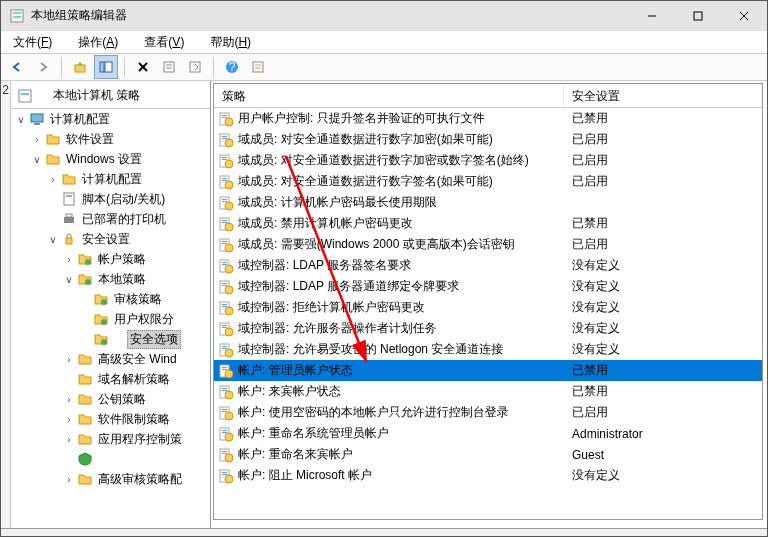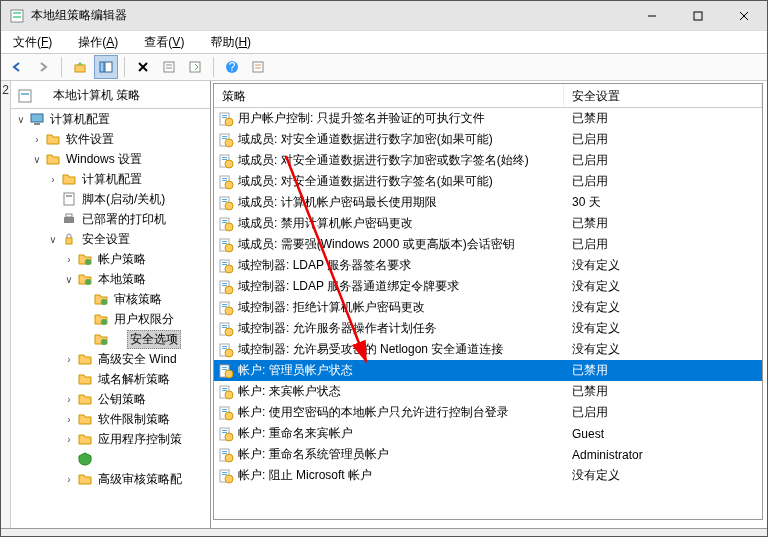--- a/index.html
+++ b/index.html
@@ -30,21 +30,21 @@
 .tree .row.selected .label { background:#d0d0d0; border:1px dotted #888; padding:0 2px;margin-left:16px; }
 .list-panel { flex:1; display:flex; flex-direction:column; border:1px solid #999; margin:2px 4px 8px 2px; overflow:hidden; }
 .list-header { display:flex; height:24px; border-bottom:1px solid #ccc; background:#fff; }
 .list-header .col { padding:4px 8px; border-right:1px solid #eee; }
 .col1 { width:350px; } .col2 { flex:1; }
 .list-body { flex:1; overflow-y:auto; overflow-x:hidden; }
 .lrow { display:flex; height:21px; align-items:center; padding-left:4px; }
 .lrow .licon { width:16px; height:16px; margin-right:4px; flex-shrink:0; display:flex; align-items:center; justify-content:center; }
 .lrow .c1 { width:330px; overflow:hidden; text-overflow:ellipsis; white-space:nowrap; }
 .lrow .c2 { flex:1; padding-left:4px; }
-.lrow.selected { background:#0078d7; color:#ffffff; }
+.lrow.selected { background:#0078d7; color:#000000; }
 .status-bar { height:8px; background:#f0f0f0; border-top:1px solid #999; }
 .arrow-overlay { position:absolute; pointer-events:none; left:210px; top:80px; }
 
 svg { display:block; }
 </style>
 </head>
 <body>
 
 <div class="window">
 
@@ -445,21 +445,20 @@
           <div class="lrow">
             <span class="licon">
               <svg width="16" height="16">
                 <rect x="2" y="2" width="9" height="12" fill="#fff" stroke="#aaa"></rect>
                 <rect x="4" y="4" width="5" height="1" fill="#5ad"></rect>
                 <rect x="4" y="6" width="5" height="1" fill="#5ad"></rect>
                 <circle cx="11" cy="11" r="4" fill="#fc6" stroke="#c90"></circle>
               </svg>
             </span>
             <span class="c1">域成员: 计算机帐户密码最长使用期限</span>
-            <span class="c2">30 天</span>
           </div>
           <div class="lrow">
             <span class="licon">
               <svg width="16" height="16">
                 <rect x="2" y="2" width="9" height="12" fill="#fff" stroke="#aaa"></rect>
                 <rect x="4" y="4" width="5" height="1" fill="#5ad"></rect>
                 <rect x="4" y="6" width="5" height="1" fill="#5ad"></rect>
                 <circle cx="11" cy="11" r="4" fill="#fc6" stroke="#c90"></circle>
               </svg>
             </span>
@@ -576,34 +575,34 @@
           </div>
           <div class="lrow">
             <span class="licon">
               <svg width="16" height="16">
                 <rect x="2" y="2" width="9" height="12" fill="#fff" stroke="#aaa"></rect>
                 <rect x="4" y="4" width="5" height="1" fill="#5ad"></rect>
                 <rect x="4" y="6" width="5" height="1" fill="#5ad"></rect>
                 <circle cx="11" cy="11" r="4" fill="#fc6" stroke="#c90"></circle>
               </svg>
             </span>
+            <span class="c1">帐户: 重命名系统管理员帐户</span>
+            <span class="c2">Administrator</span>
+          </div>
+          <div class="lrow">
+            <span class="licon">
+              <svg width="16" height="16">
+                <rect x="2" y="2" width="9" height="12" fill="#fff" stroke="#aaa"></rect>
+                <rect x="4" y="4" width="5" height="1" fill="#5ad"></rect>
+                <rect x="4" y="6" width="5" height="1" fill="#5ad"></rect>
+                <circle cx="11" cy="11" r="4" fill="#fc6" stroke="#c90"></circle>
+              </svg>
+            </span>
             <span class="c1">帐户: 重命名来宾帐户</span>
             <span class="c2">Guest</span>
-          </div>
-          <div class="lrow">
-            <span class="licon">
-              <svg width="16" height="16">
-                <rect x="2" y="2" width="9" height="12" fill="#fff" stroke="#aaa"></rect>
-                <rect x="4" y="4" width="5" height="1" fill="#5ad"></rect>
-                <rect x="4" y="6" width="5" height="1" fill="#5ad"></rect>
-                <circle cx="11" cy="11" r="4" fill="#fc6" stroke="#c90"></circle>
-              </svg>
-            </span>
-            <span class="c1">帐户: 重命名系统管理员帐户</span>
-            <span class="c2">Administrator</span>
           </div>
           <div class="lrow">
             <span class="licon">
               <svg width="16" height="16">
                 <rect x="2" y="2" width="9" height="12" fill="#fff" stroke="#aaa"></rect>
                 <rect x="4" y="4" width="5" height="1" fill="#5ad"></rect>
                 <rect x="4" y="6" width="5" height="1" fill="#5ad"></rect>
                 <circle cx="11" cy="11" r="4" fill="#fc6" stroke="#c90"></circle>
               </svg>
             </span>

